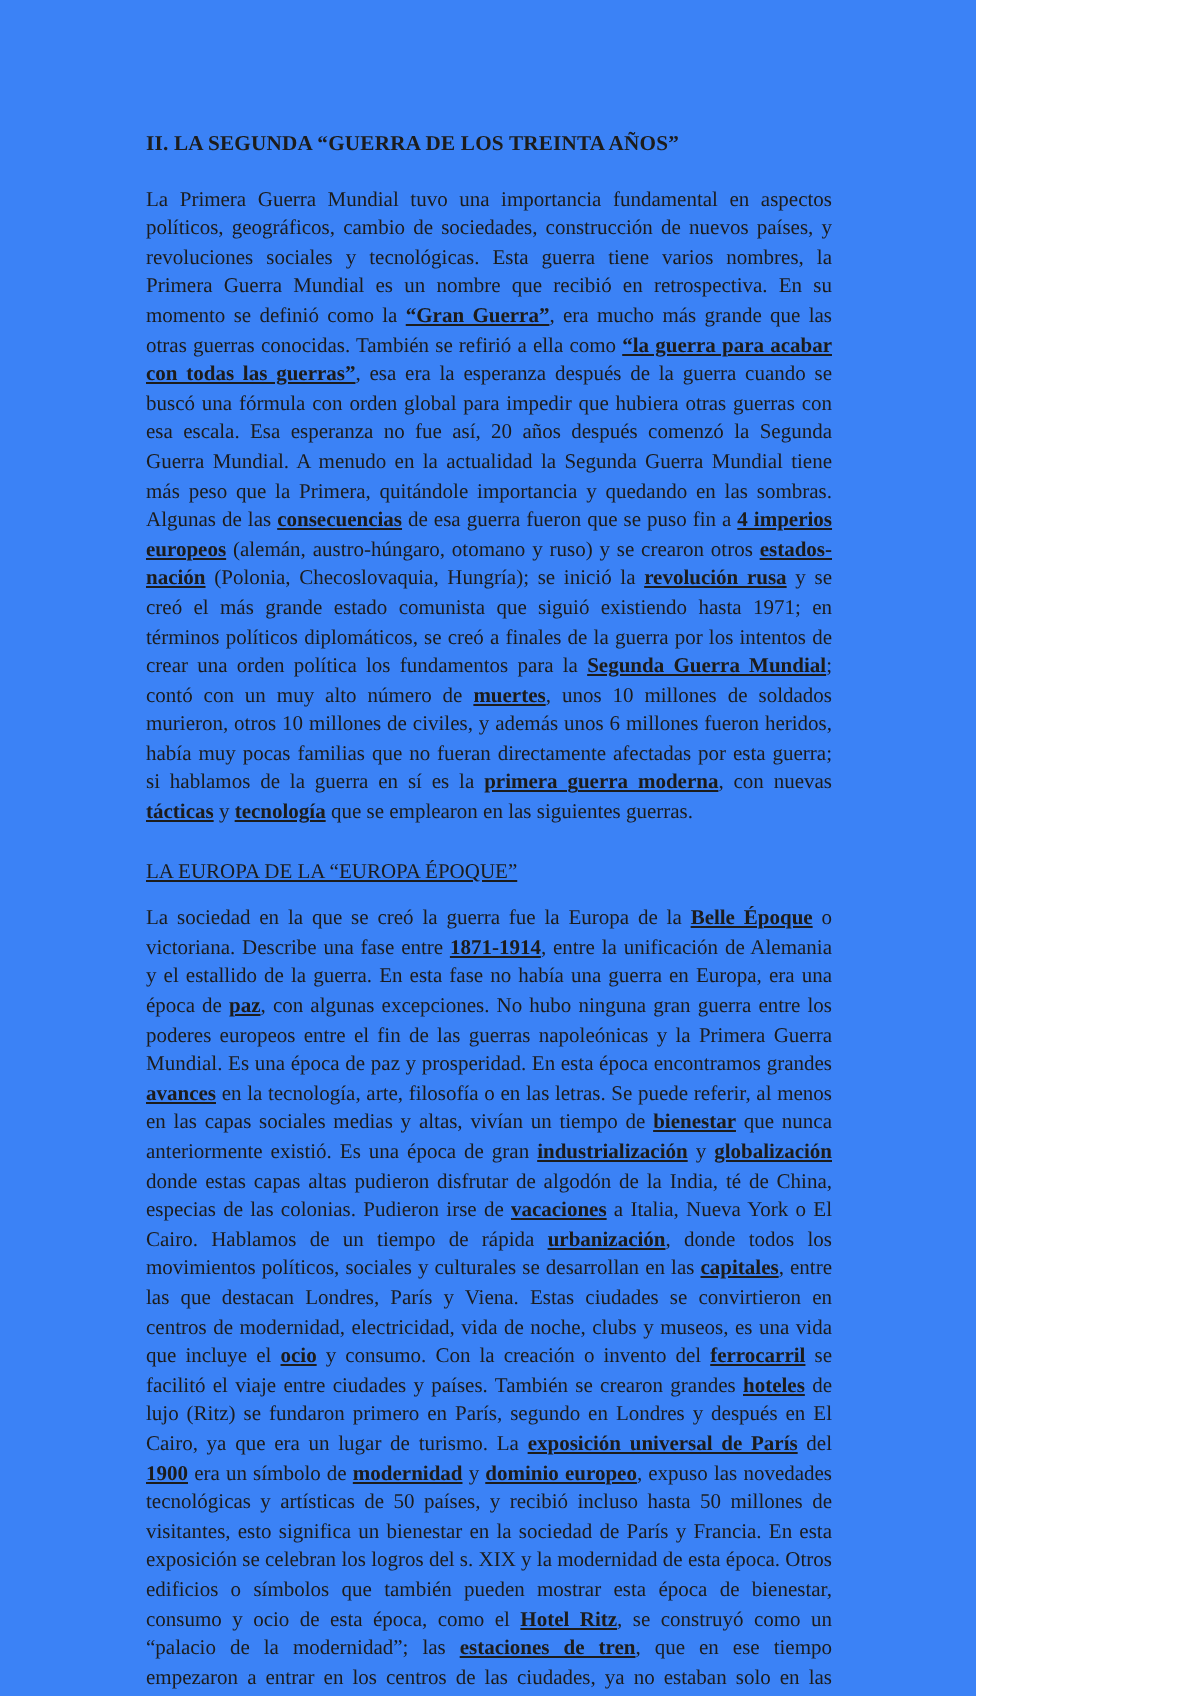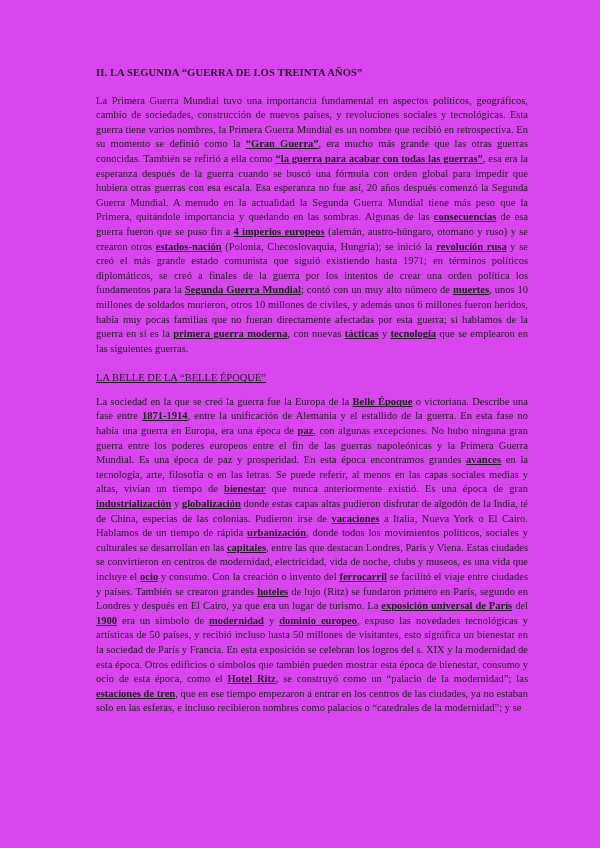--- a/index.html
+++ b/index.html
@@ -3,24 +3,24 @@
 <meta charset="utf-8">
 <style>
   * { margin: 0; padding: 0; box-sizing: border-box; }
   html, body { background: #ffffff; }
   body {
     width: 600px;
     height: 848px;
     overflow: hidden;
   }
   .page {
-    width: 600px;
+    width: 488px;
     height: 848px;
-    background: #d946ef;
-    padding: 66px 72px 0 96px;
+    background: #3b82f6;
+    padding: 66px 72px 0 73px;
     font-family: "Liberation Serif", "DejaVu Serif", serif;
     font-size: 10.5px;
     line-height: 14.6px;
     color: #1c1c1c;
   }
   .doc-title {
     font-size: 10.6px;
     font-weight: bold;
     margin-bottom: 13px;
     letter-spacing: 0.1px;
@@ -50,17 +50,17 @@
 </head>
 <body>
 
 <div class="page">
 
   <h1 class="doc-title">II. LA SEGUNDA “GUERRA DE LOS TREINTA AÑOS”</h1>
 
 
   <p class="body-para"><span>La Primera Guerra Mundial tuvo una importancia fundamental en aspectos políticos, geográficos, cambio de sociedades, construcción de nuevos países, y revoluciones sociales y tecnológicas. Esta guerra tiene varios nombres, la Primera Guerra Mundial es un nombre que recibió en retrospectiva. En su momento se definió como la </span><strong>“Gran Guerra”</strong><span>, era mucho más grande que las otras guerras conocidas. También se refirió a ella como </span><strong>“la guerra para acabar con todas las guerras”</strong><span>, esa era la esperanza después de la guerra cuando se buscó una fórmula con orden global para impedir que hubiera otras guerras con esa escala. Esa esperanza no fue así, 20 años después comenzó la Segunda Guerra Mundial. A menudo en la actualidad la Segunda Guerra Mundial tiene más peso que la Primera, quitándole importancia y quedando en las sombras. Algunas de las </span><strong>consecuencias</strong><span> de esa guerra fueron que se puso fin a </span><strong>4 imperios europeos</strong><span> (alemán, austro-húngaro, otomano y ruso) y se crearon otros </span><strong>estados-nación</strong><span> (Polonia, Checoslovaquia, Hungría); se inició la </span><strong>revolución rusa</strong><span> y se creó el más grande estado comunista que siguió existiendo hasta 1971; en términos políticos diplomáticos, se creó a finales de la guerra por los intentos de crear una orden política los fundamentos para la </span><strong>Segunda Guerra Mundial</strong><span>; contó con un muy alto número de </span><strong>muertes</strong><span>, unos 10 millones de soldados murieron, otros 10 millones de civiles, y además unos 6 millones fueron heridos, había muy pocas familias que no fueran directamente afectadas por esta guerra; si hablamos de la guerra en sí es la </span><strong>primera guerra moderna</strong><span>, con nuevas </span><strong>tácticas</strong><span> y </span><strong>tecnología</strong><span> que se emplearon en las siguientes guerras.</span></p>
 
-  <h2 class="sub-header">LA BELLE DE LA “BELLE ÉPOQUE”</h2>
+  <h2 class="sub-header">LA EUROPA DE LA “EUROPA ÉPOQUE”</h2>
 
   <p class="body-para"><span>La sociedad en la que se creó la guerra fue la Europa de la </span><strong>Belle Époque</strong><span> o victoriana. Describe una fase entre </span><strong>1871-1914</strong><span>, entre la unificación de Alemania y el estallido de la guerra. En esta fase no había una guerra en Europa, era una época de </span><strong>paz</strong><span>, con algunas excepciones. No hubo ninguna gran guerra entre los poderes europeos entre el fin de las guerras napoleónicas y la Primera Guerra Mundial. Es una época de paz y prosperidad. En esta época encontramos grandes </span><strong>avances</strong><span> en la tecnología, arte, filosofía o en las letras. Se puede referir, al menos en las capas sociales medias y altas, vivían un tiempo de </span><strong>bienestar</strong><span> que nunca anteriormente existió. Es una época de gran </span><strong>industrialización</strong><span> y </span><strong>globalización</strong><span> donde estas capas altas pudieron disfrutar de algodón de la India, té de China, especias de las colonias. Pudieron irse de </span><strong>vacaciones</strong><span> a Italia, Nueva York o El Cairo. Hablamos de un tiempo de rápida </span><strong>urbanización</strong><span>, donde todos los movimientos políticos, sociales y culturales se desarrollan en las </span><strong>capitales</strong><span>, entre las que destacan Londres, París y Viena. Estas ciudades se convirtieron en centros de modernidad, electricidad, vida de noche, clubs y museos, es una vida que incluye el </span><strong>ocio</strong><span> y consumo. Con la creación o invento del </span><strong>ferrocarril</strong><span> se facilitó el viaje entre ciudades y países. También se crearon grandes </span><strong>hoteles</strong><span> de lujo (Ritz) se fundaron primero en París, segundo en Londres y después en El Cairo, ya que era un lugar de turismo. La </span><strong>exposición universal de París</strong><span> del </span><strong>1900</strong><span> era un símbolo de </span><strong>modernidad</strong><span> y </span><strong>dominio europeo</strong><span>, expuso las novedades tecnológicas y artísticas de 50 países, y recibió incluso hasta 50 millones de visitantes, esto significa un bienestar en la sociedad de París y Francia. En esta exposición se celebran los logros del s. XIX y la modernidad de esta época. Otros edificios o símbolos que también pueden mostrar esta época de bienestar, consumo y ocio de esta época, como el </span><strong>Hotel Ritz</strong><span>, se construyó como un “palacio de la modernidad”; las </span><strong>estaciones de tren</strong><span>, que en ese tiempo empezaron a entrar en los centros de las ciudades, ya no estaban solo en las esferas, e incluso recibieron nombres como palacios o “catedrales de la modernidad”; y se</span></p>
 
 </div>
 
 </body></html>

